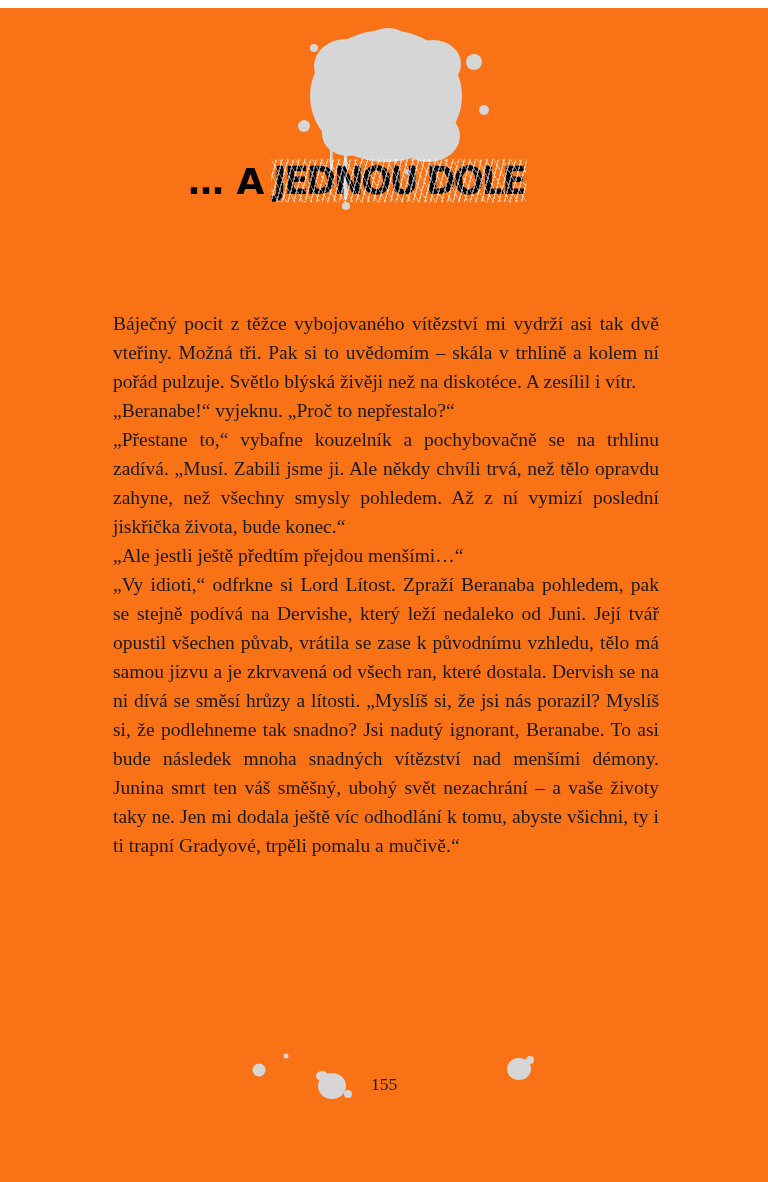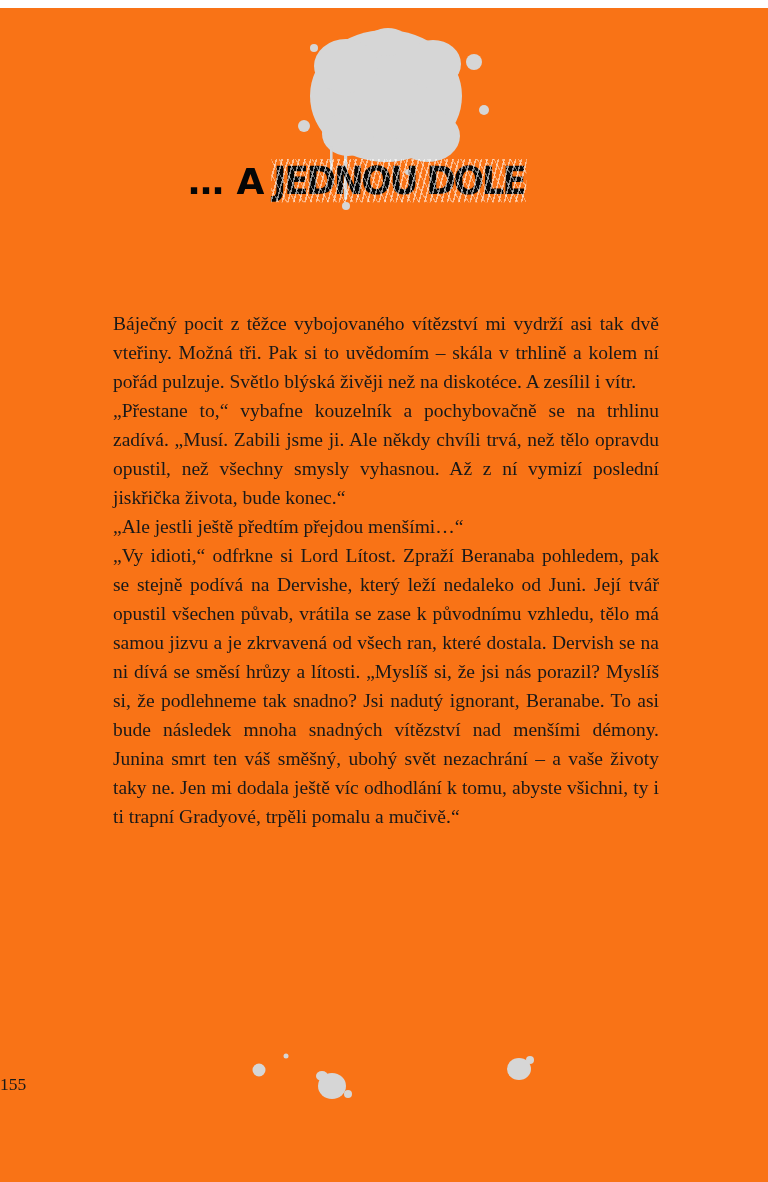--- a/index.html
+++ b/index.html
@@ -74,21 +74,21 @@
     line-height: 29px;
     color: var(--ink, #191919);
     text-align: justify;
   }
   .para { margin: 0; }
   .page-number {
     position: absolute;
     left: 0;
     right: 0;
     top: 1066px;
-    text-align: left;
+    text-align: center;
     font-size: 17.5px;
     color: var(--ink, #191919);
   }
 </style>
 </head>
 <body>
 
 <div class="page">
 
   <svg class="splatter-top" viewBox="0 0 244 212" aria-hidden="true">
@@ -109,21 +109,22 @@
       <circle cx="140" cy="158" r="3"></circle>
     </g>
   </svg>
 
   <h1 class="chapter-title">
     <span class="title-prefix">… A</span><span class="title-main">JEDNOU DOLE</span>
   </h1>
 
   <div class="body-text">
       <p class="para">Báječný pocit z těžce vybojovaného vítězství mi vydrží asi tak dvě vteřiny. Možná tři. Pak si to uvědomím – skála v trhlině a kolem ní pořád pulzuje. Světlo blýská živěji než na diskotéce. A zesílil i vítr.</p>
-      <p class="para">„Přestane to,“ vybafne kouzelník a pochybovačně se na trhlinu zadívá. „Musí. Zabili jsme ji. Ale někdy chvíli trvá, než tělo opravdu opustil, než všechny smysly vyhasnou. Až z ní vymizí poslední jiskřička života, bude konec.“</p>
+      <p class="para">„Beranabe!“ vyjeknu. „Proč to nepřestalo?“</p>
+      <p class="para">„Přestane to,“ vybafne kouzelník a pochybovačně se na trhlinu zadívá. „Musí. Zabili jsme ji. Ale někdy chvíli trvá, než tělo opravdu zahyne, než všechny smysly pohledem. Až z ní vymizí poslední jiskřička života, bude konec.“</p>
       <p class="para">„Ale jestli ještě předtím přejdou menšími…“</p>
       <p class="para">„Vy idioti,“ odfrkne si Lord Lítost. Zpraží Beranaba pohledem, pak se stejně podívá na Dervishe, který leží nedaleko od Juni. Její tvář opustil všechen půvab, vrátila se zase k původnímu vzhledu, tělo má samou jizvu a je zkrvavená od všech ran, které dostala. Dervish se na ni dívá se směsí hrůzy a lítosti. „Myslíš si, že jsi nás porazil? Myslíš si, že podlehneme tak snadno? Jsi nadutý ignorant, Beranabe. To asi bude následek mnoha snadných vítězství nad menšími démony. Junina smrt ten váš směšný, ubohý svět nezachrání – a vaše životy taky ne. Jen mi dodala ještě víc odhodlání k tomu, abyste všichni, ty i ti trapní Gradyové, trpěli pomalu a mučivě.“</p>
     </div>
 
   <svg class="splatter-bottom" viewBox="0 0 768 140" aria-hidden="true">
     <g class="splat">
       <circle cx="259" cy="40" r="6.5"></circle>
       <ellipse cx="332" cy="56" rx="14" ry="13"></ellipse>
       <ellipse cx="322" cy="46" rx="6" ry="5"></ellipse>
       <circle cx="348" cy="64" r="4"></circle>

